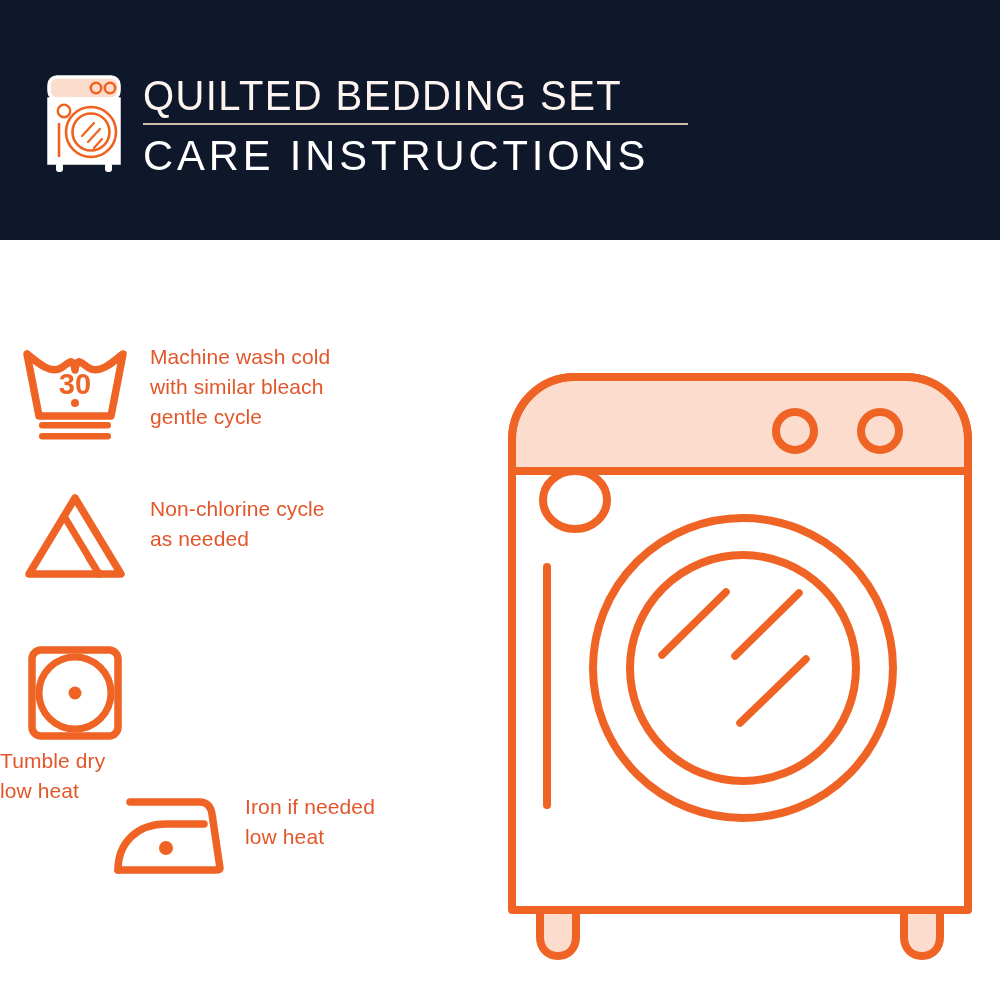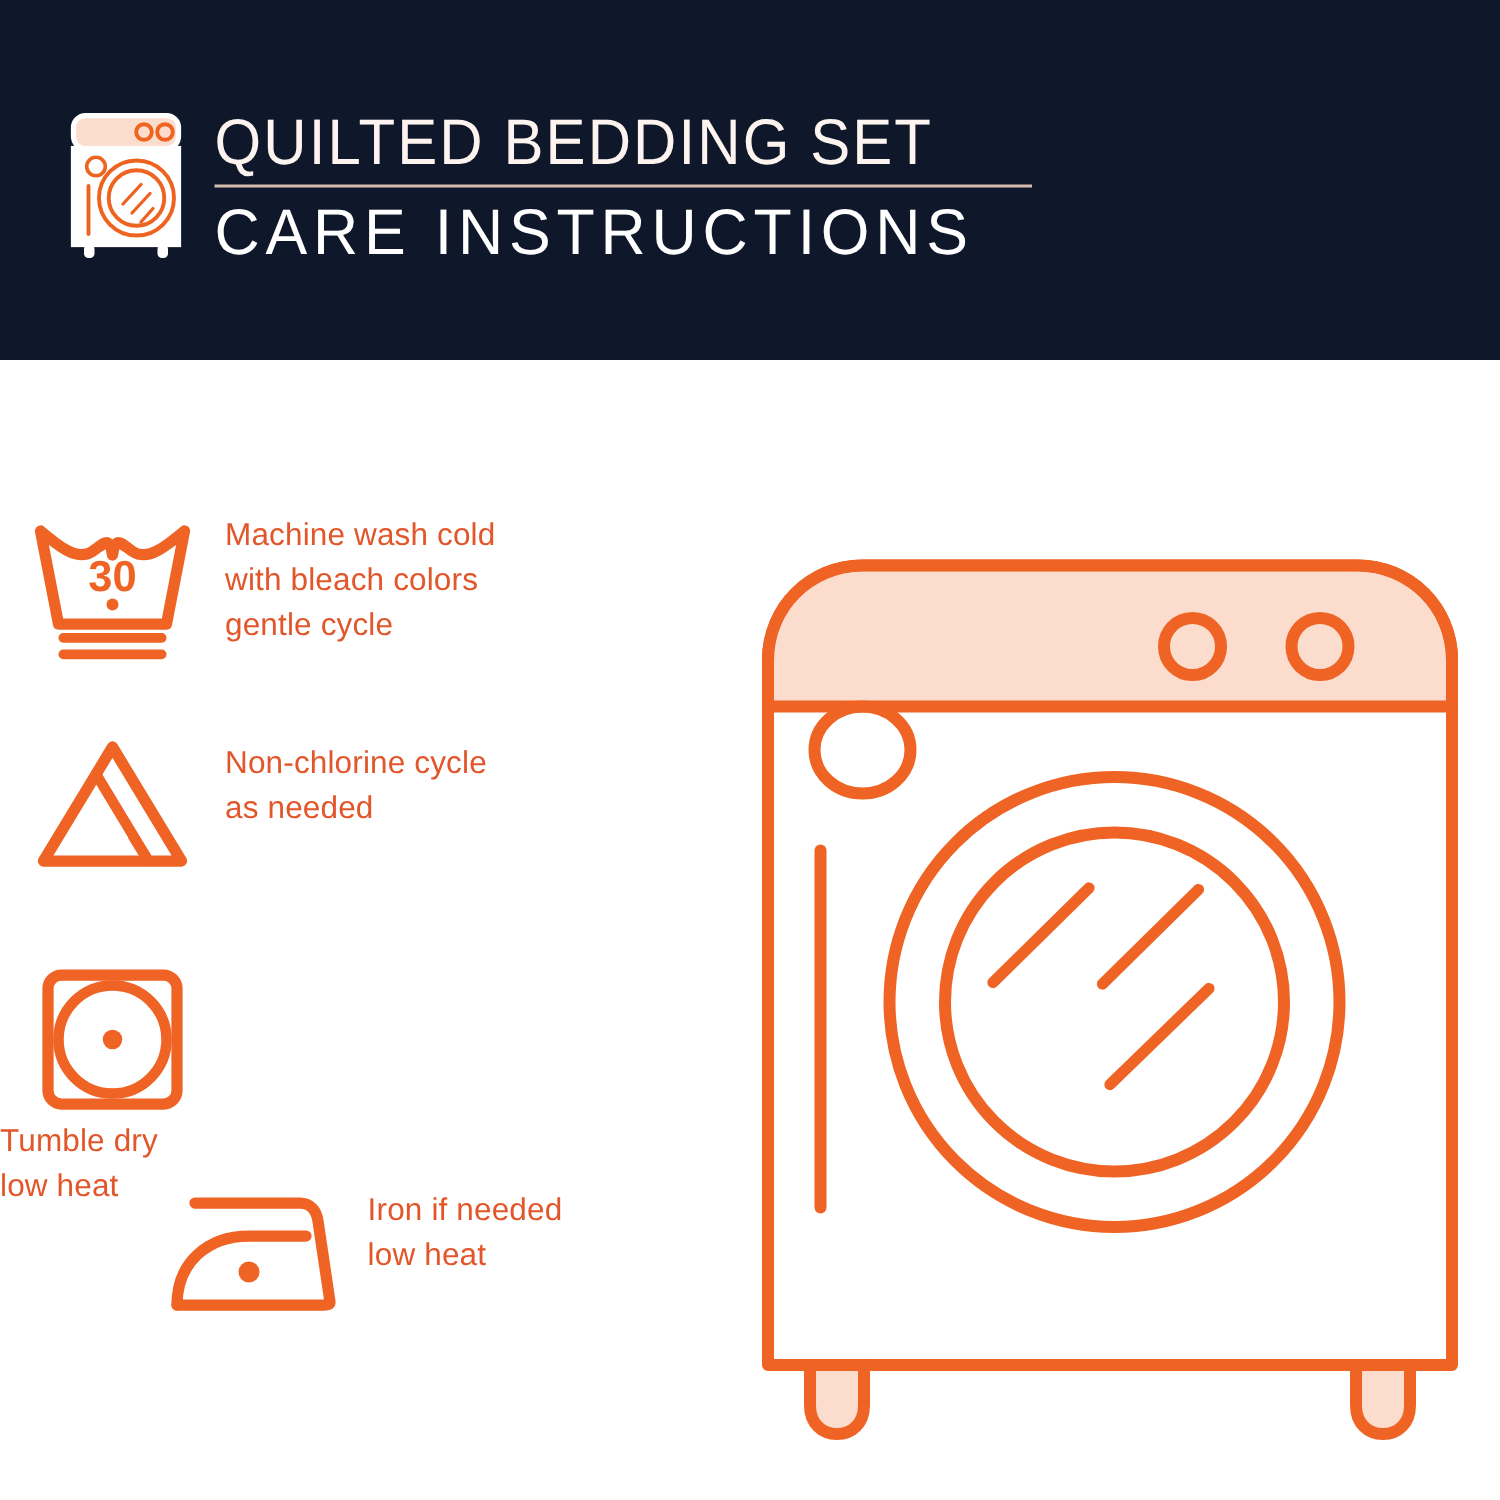--- a/index.html
+++ b/index.html
@@ -171,21 +171,21 @@
         <svg viewBox="0 0 112 104" width="112" height="104" xmlns="http://www.w3.org/2000/svg">
           <path d="M8 14 L20 76 L92 76 L104 14 C92 24 80 34 70 28 C62 23 58 16 56 30 C54 16 50 23 42 28 C32 34 20 24 8 14 Z" fill="none" stroke="#ef6324" stroke-width="7.5" stroke-linejoin="round" stroke-linecap="round"></path>
           <text x="56" y="54" text-anchor="middle" font-family="'Liberation Sans', sans-serif" font-size="29" font-weight="700" fill="#ef6324">30</text>
           <circle cx="56" cy="63" r="4" fill="#ef6324"></circle>
           <rect x="20" y="82" width="72" height="6.5" rx="3.2" fill="#ef6324"></rect>
           <rect x="20" y="93" width="72" height="6.5" rx="3.2" fill="#ef6324"></rect>
         </svg>
       </div>
       <div class="care-label">
         <span class="ln">Machine wash cold</span>
-        <span class="ln">with bleach colors</span>
+        <span class="ln">with similar bleach</span>
         <span class="ln">gentle cycle</span>
       </div>
     </div>
 
     <div class="care-row r1">
       <div class="care-symbol">
         <svg viewBox="0 0 112 90" width="112" height="90" xmlns="http://www.w3.org/2000/svg">
           <path d="M56 6 L102 82 L10 82 Z" fill="none" stroke="#ef6324" stroke-width="7.5" stroke-linejoin="round"></path>
           <line x1="45" y1="24" x2="80" y2="82" stroke="#ef6324" stroke-width="7" stroke-linecap="round"></line>
           <line x1="70" y1="66" x2="80" y2="82" stroke="#ef6324" stroke-width="7" stroke-linecap="round"></line>

